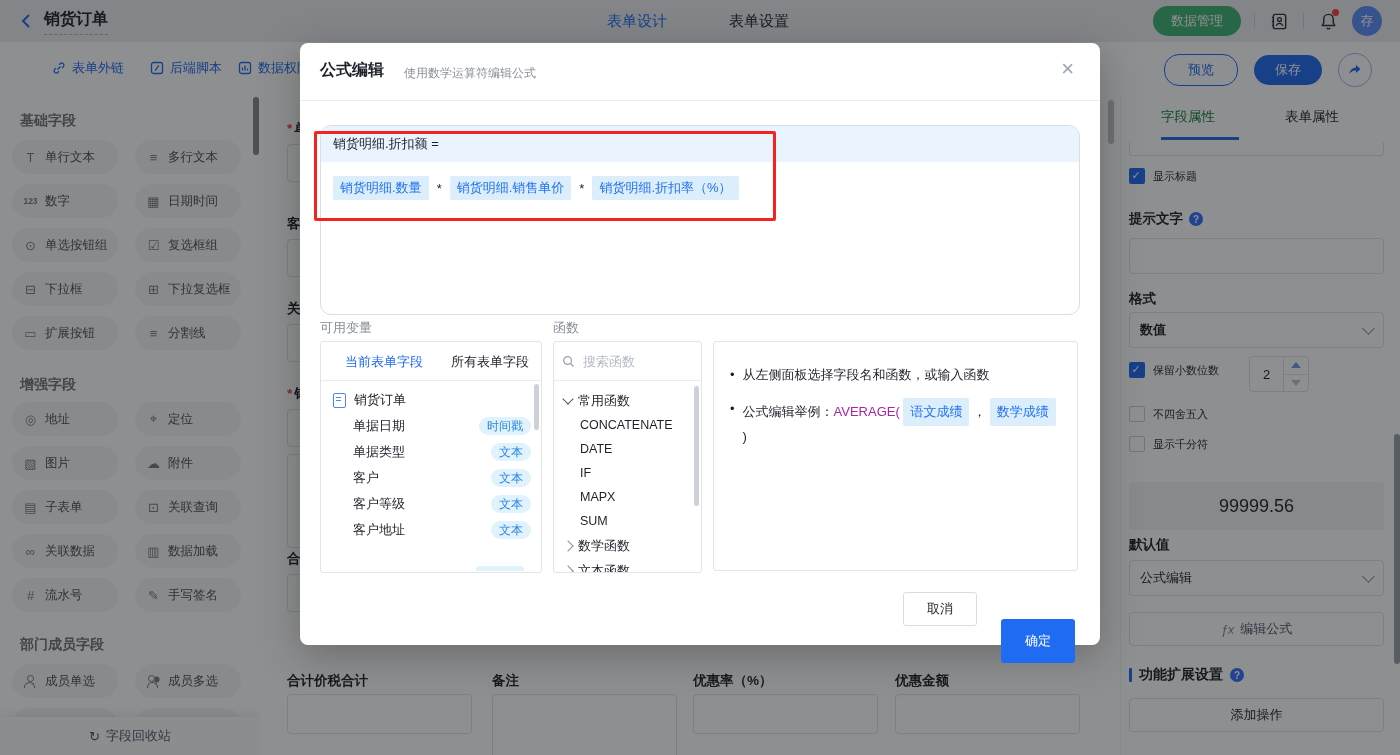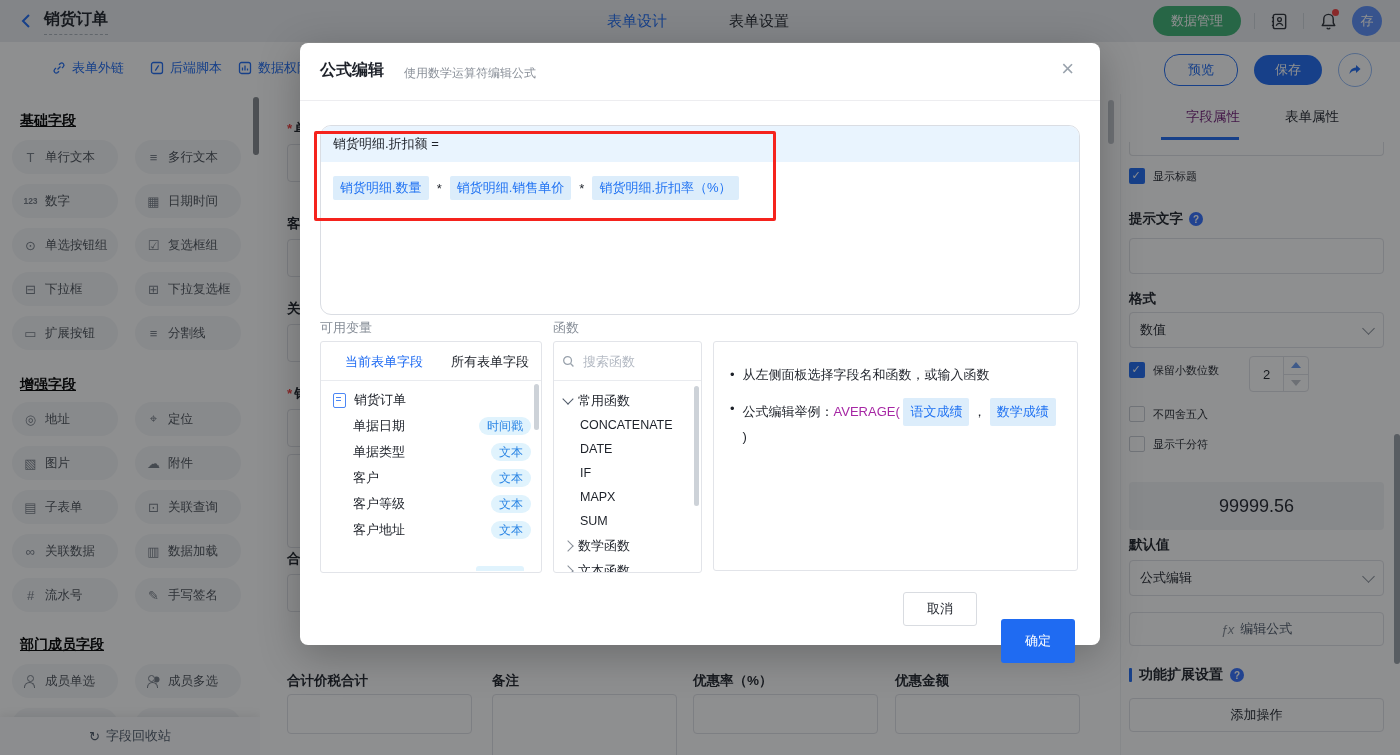--- a/index.html
+++ b/index.html
@@ -30,21 +30,21 @@
   .btn-preview{width:72px;height:30px;border-radius:15px;border:1px solid #1f6bf2;color:#1f6bf2;
     background:#fff;font-size:13px;display:flex;align-items:center;justify-content:center;}
   .btn-save{width:68px;height:30px;border-radius:15px;background:#1f6bf2;color:#fff;font-size:13px;
     display:flex;align-items:center;justify-content:center;font-family:Liberation Mono, monospace;}
   .btn-share{width:32px;height:32px;border-radius:50%;border:1px solid #94bbf7;display:flex;
     align-items:center;justify-content:center;}
 
   
   .sidebar-l{position:absolute;left:0;top:94px;width:260px;height:661px;background:#fff;
     border-right:1px solid #f0f1f3;overflow:hidden;}
-  .sec-title{position:absolute;left:20px;font-size:14px;font-weight:700;color:#000000;text-decoration:underline;}
+  .sec-title{position:absolute;left:20px;font-size:14px;font-weight:700;color:#737373;}
   .fgrid{position:absolute;left:12px;display:grid;grid-template-columns:106px 106px;gap:10px 17px;}
   .fitem{height:34px;border-radius:17px;background:#f4f5f7;display:flex;align-items:center;
     padding-left:11px;gap:7px;font-size:12.5px;color:#4b5159;cursor:pointer;}
   .fitem .ig{color:#767d87;font-size:13px;width:15px;text-align:center;flex:0 0 15px;}
   .fitem .ig.sm{font-size:8.5px;font-weight:700;letter-spacing:0;}
   .ic-person,.ic-people{width:13px;height:13px;position:relative;flex:0 0 15px;}
   .ic-person::before,.ic-people::before{content:"";position:absolute;left:4px;top:0;width:5px;height:5px;
     border:1.3px solid #767d87;border-radius:50%;}
   .ic-person::after,.ic-people::after{content:"";position:absolute;left:1px;top:7px;width:9px;height:5px;
     border:1.3px solid #767d87;border-bottom:none;border-radius:6px 6px 0 0;}
@@ -59,21 +59,21 @@
   .cv-label{position:absolute;font-size:13.5px;font-weight:600;color:#1d2129;white-space:nowrap;}
   .req{color:#f53f3f;margin-right:2px;}
   .cv-input{position:absolute;width:183px;height:36px;border:1px solid #dfe1e6;border-radius:4px;background:#fff;}
   .cv-box{position:absolute;border:1px solid #dfe1e6;border-radius:4px;background:#fff;}
   .cv-scroll{position:absolute;right:6px;top:6px;width:6px;height:44px;border-radius:3px;background:#c3c7cd;}
 
   
   .sidebar-r{position:absolute;left:1120px;top:94px;width:280px;height:661px;background:#fff;
     border-left:1px solid #f0f1f3;overflow:hidden;}
   .pr-tab{position:absolute;top:14px;font-size:13.5px;cursor:pointer;}
-  .pr-tab.t1{left:40px;color:#701a75;margin-left:25px;}
+  .pr-tab.t1{left:40px;color:#15803d;}
   .pr-tab.t2{left:164px;color:#1d2129;}
   .pr-underline{position:absolute;left:40px;top:43px;width:78px;height:3px;background:#1f6bf2;}
   .pr-sliver{position:absolute;left:8px;right:17px;top:48px;height:13px;border:1px solid #dfe1e6;
     border-top:none;border-radius:0 0 4px 4px;}
   .chk-row{position:absolute;left:8px;display:flex;align-items:center;gap:8px;font-size:11px;color:#1d2129;}
   .cbox{width:16px;height:16px;border-radius:2px;flex:0 0 16px;box-sizing:border-box;}
   .cbox.on{background:#1f6bf2;position:relative;}
   .cbox.on::after{content:"✓";position:absolute;left:2.5px;top:0.5px;color:#fff;font-size:11px;font-weight:700;}
   .cbox.off{border:1px solid #c9cdd4;background:#fff;}
   .pr-label{position:absolute;left:8px;font-size:13.5px;font-weight:600;color:#1d2129;display:flex;gap:6px;align-items:center;}
@@ -372,21 +372,21 @@
       <span>显示标题</span>
     </div>
 
     <div class="pr-label" style="top:116px;">
       <span>提示文字</span>
         <span class="qmark">?</span>
     </div>
     <div class="pr-input" style="top:144px;"></div>
 
     <div class="pr-label" style="top:196px;">格式</div>
-    <div class="pr-select" style="top:218px;">
+    <div class="pr-select" style="top:218px;font-weight:bold;">
       <span>数值</span>
       <span class="chev"></span>
     </div>
 
     <div class="chk-row" style="top:268px;">
       <span class="cbox on"></span>
       <span>保留小数位数</span>
     </div>
     <div class="stepper" style="top:262px;">
       <div class="step-val">2</div>

